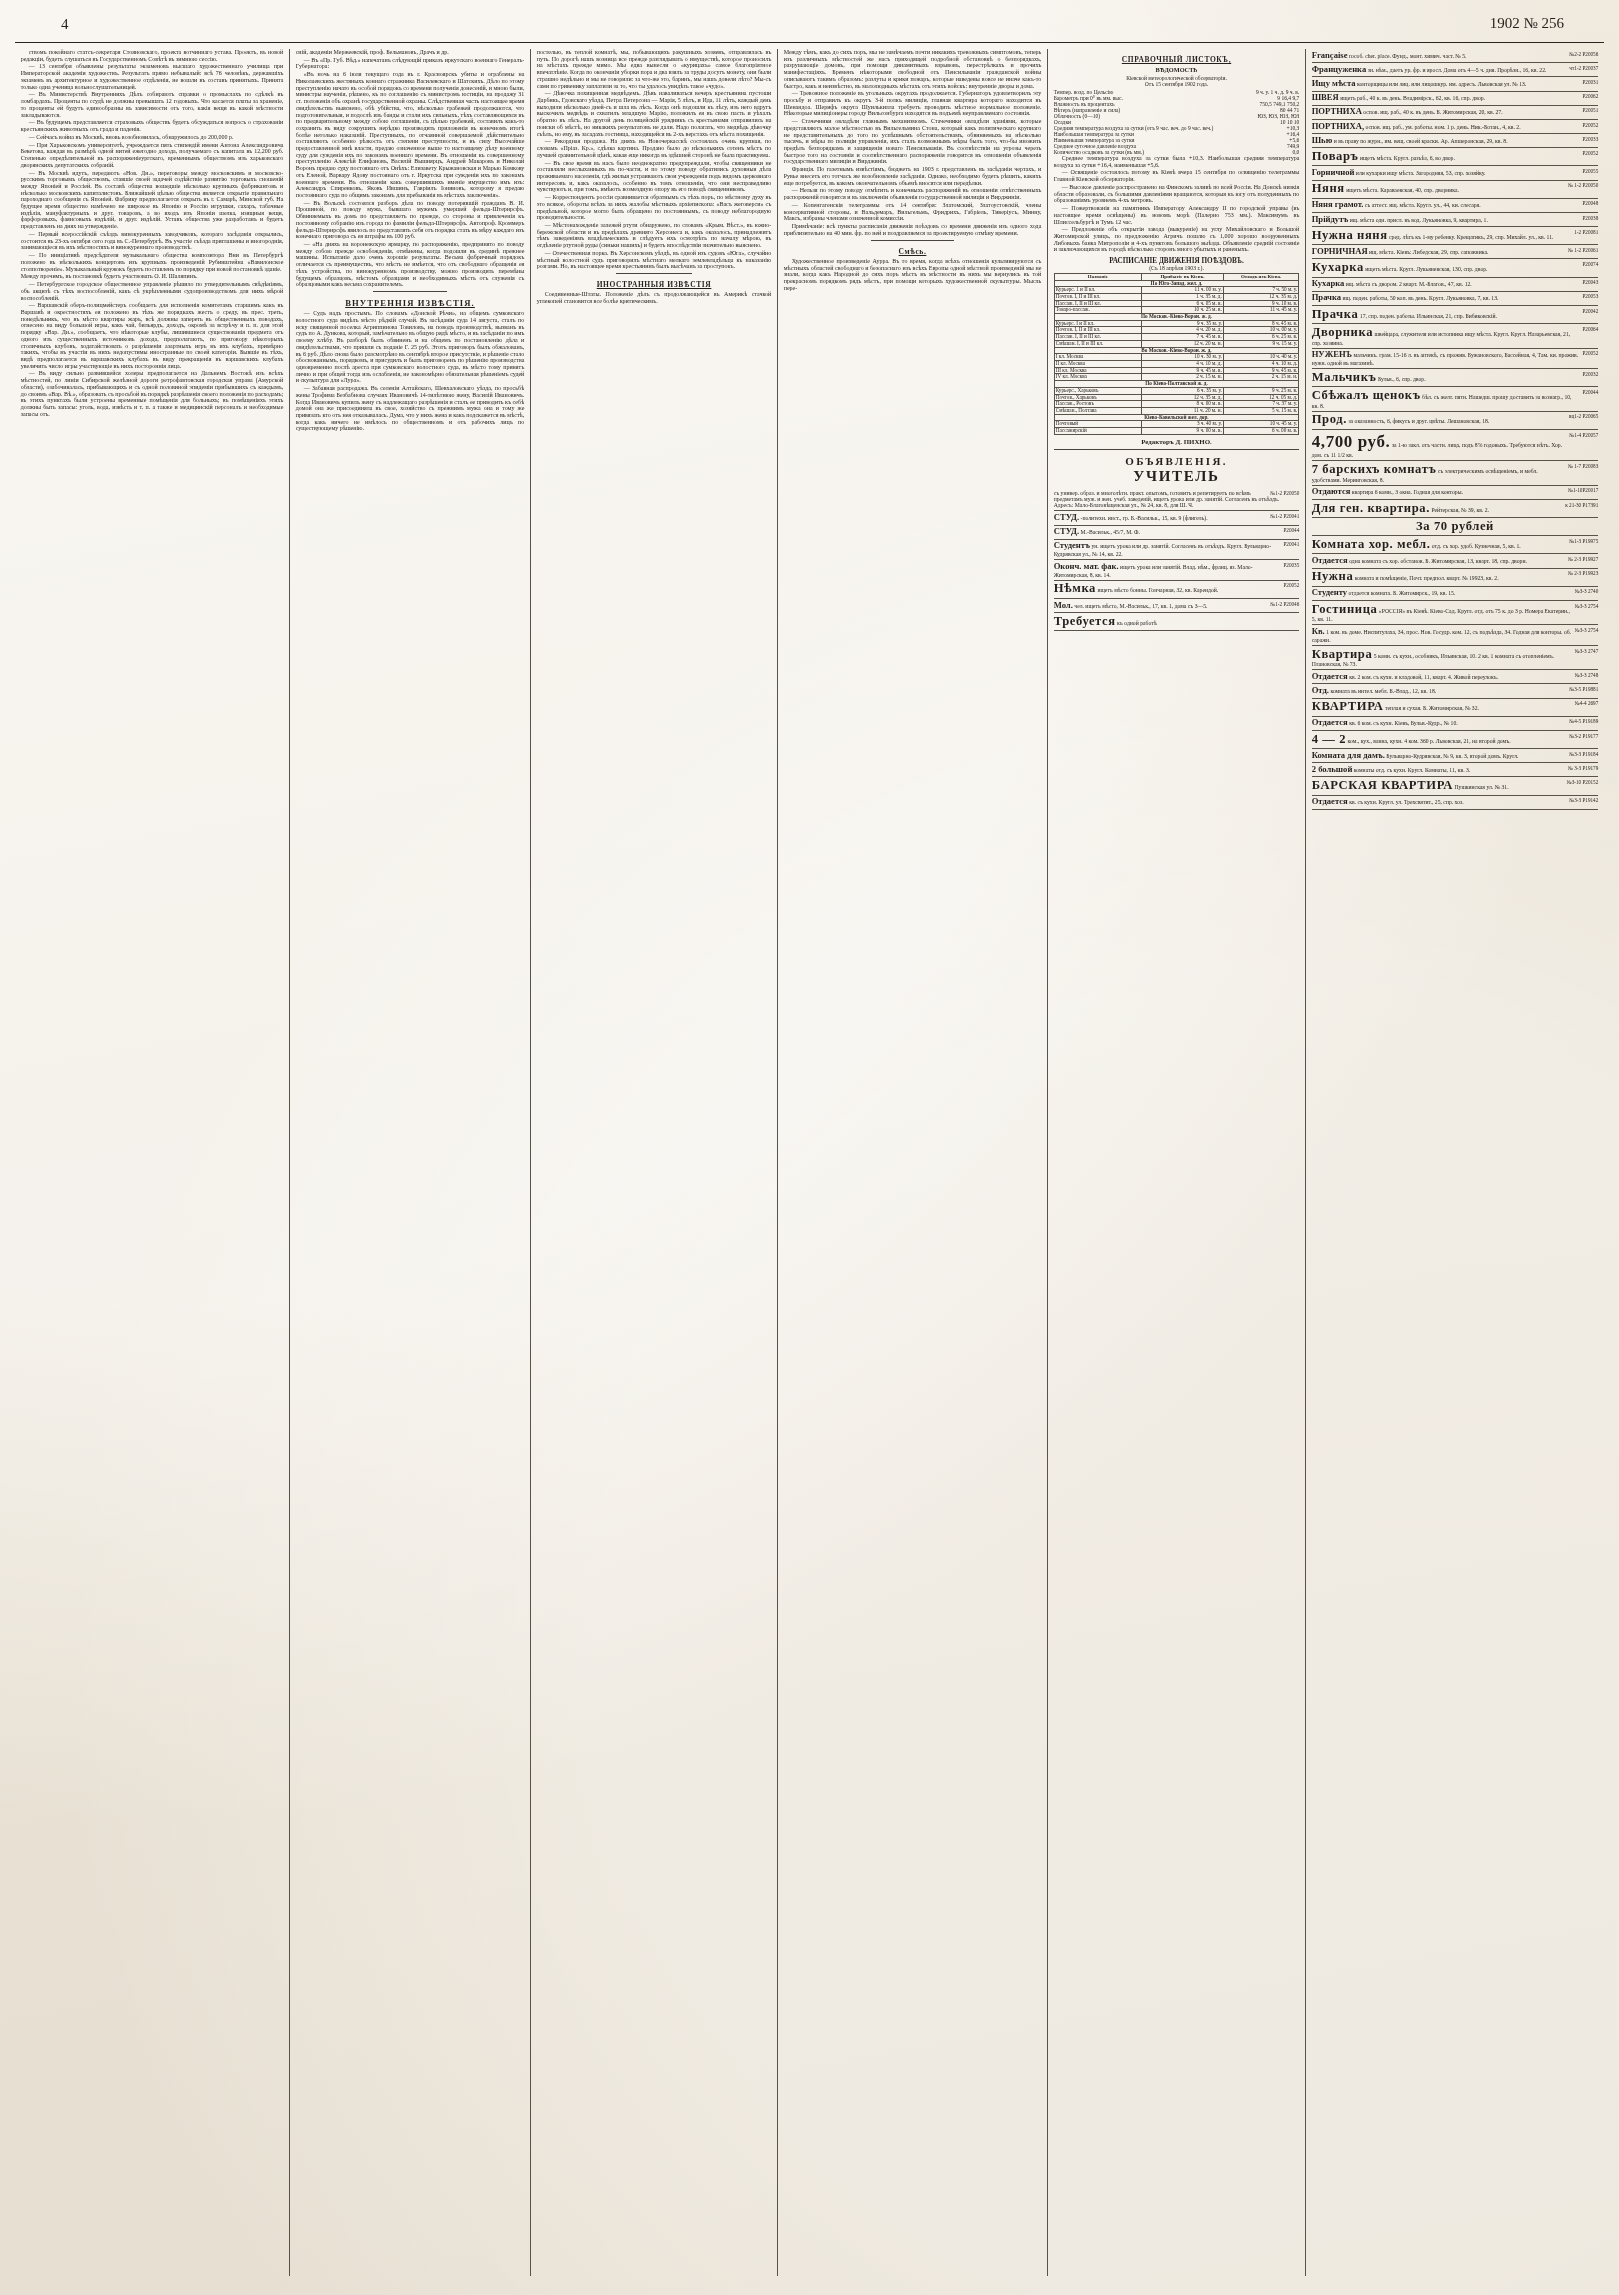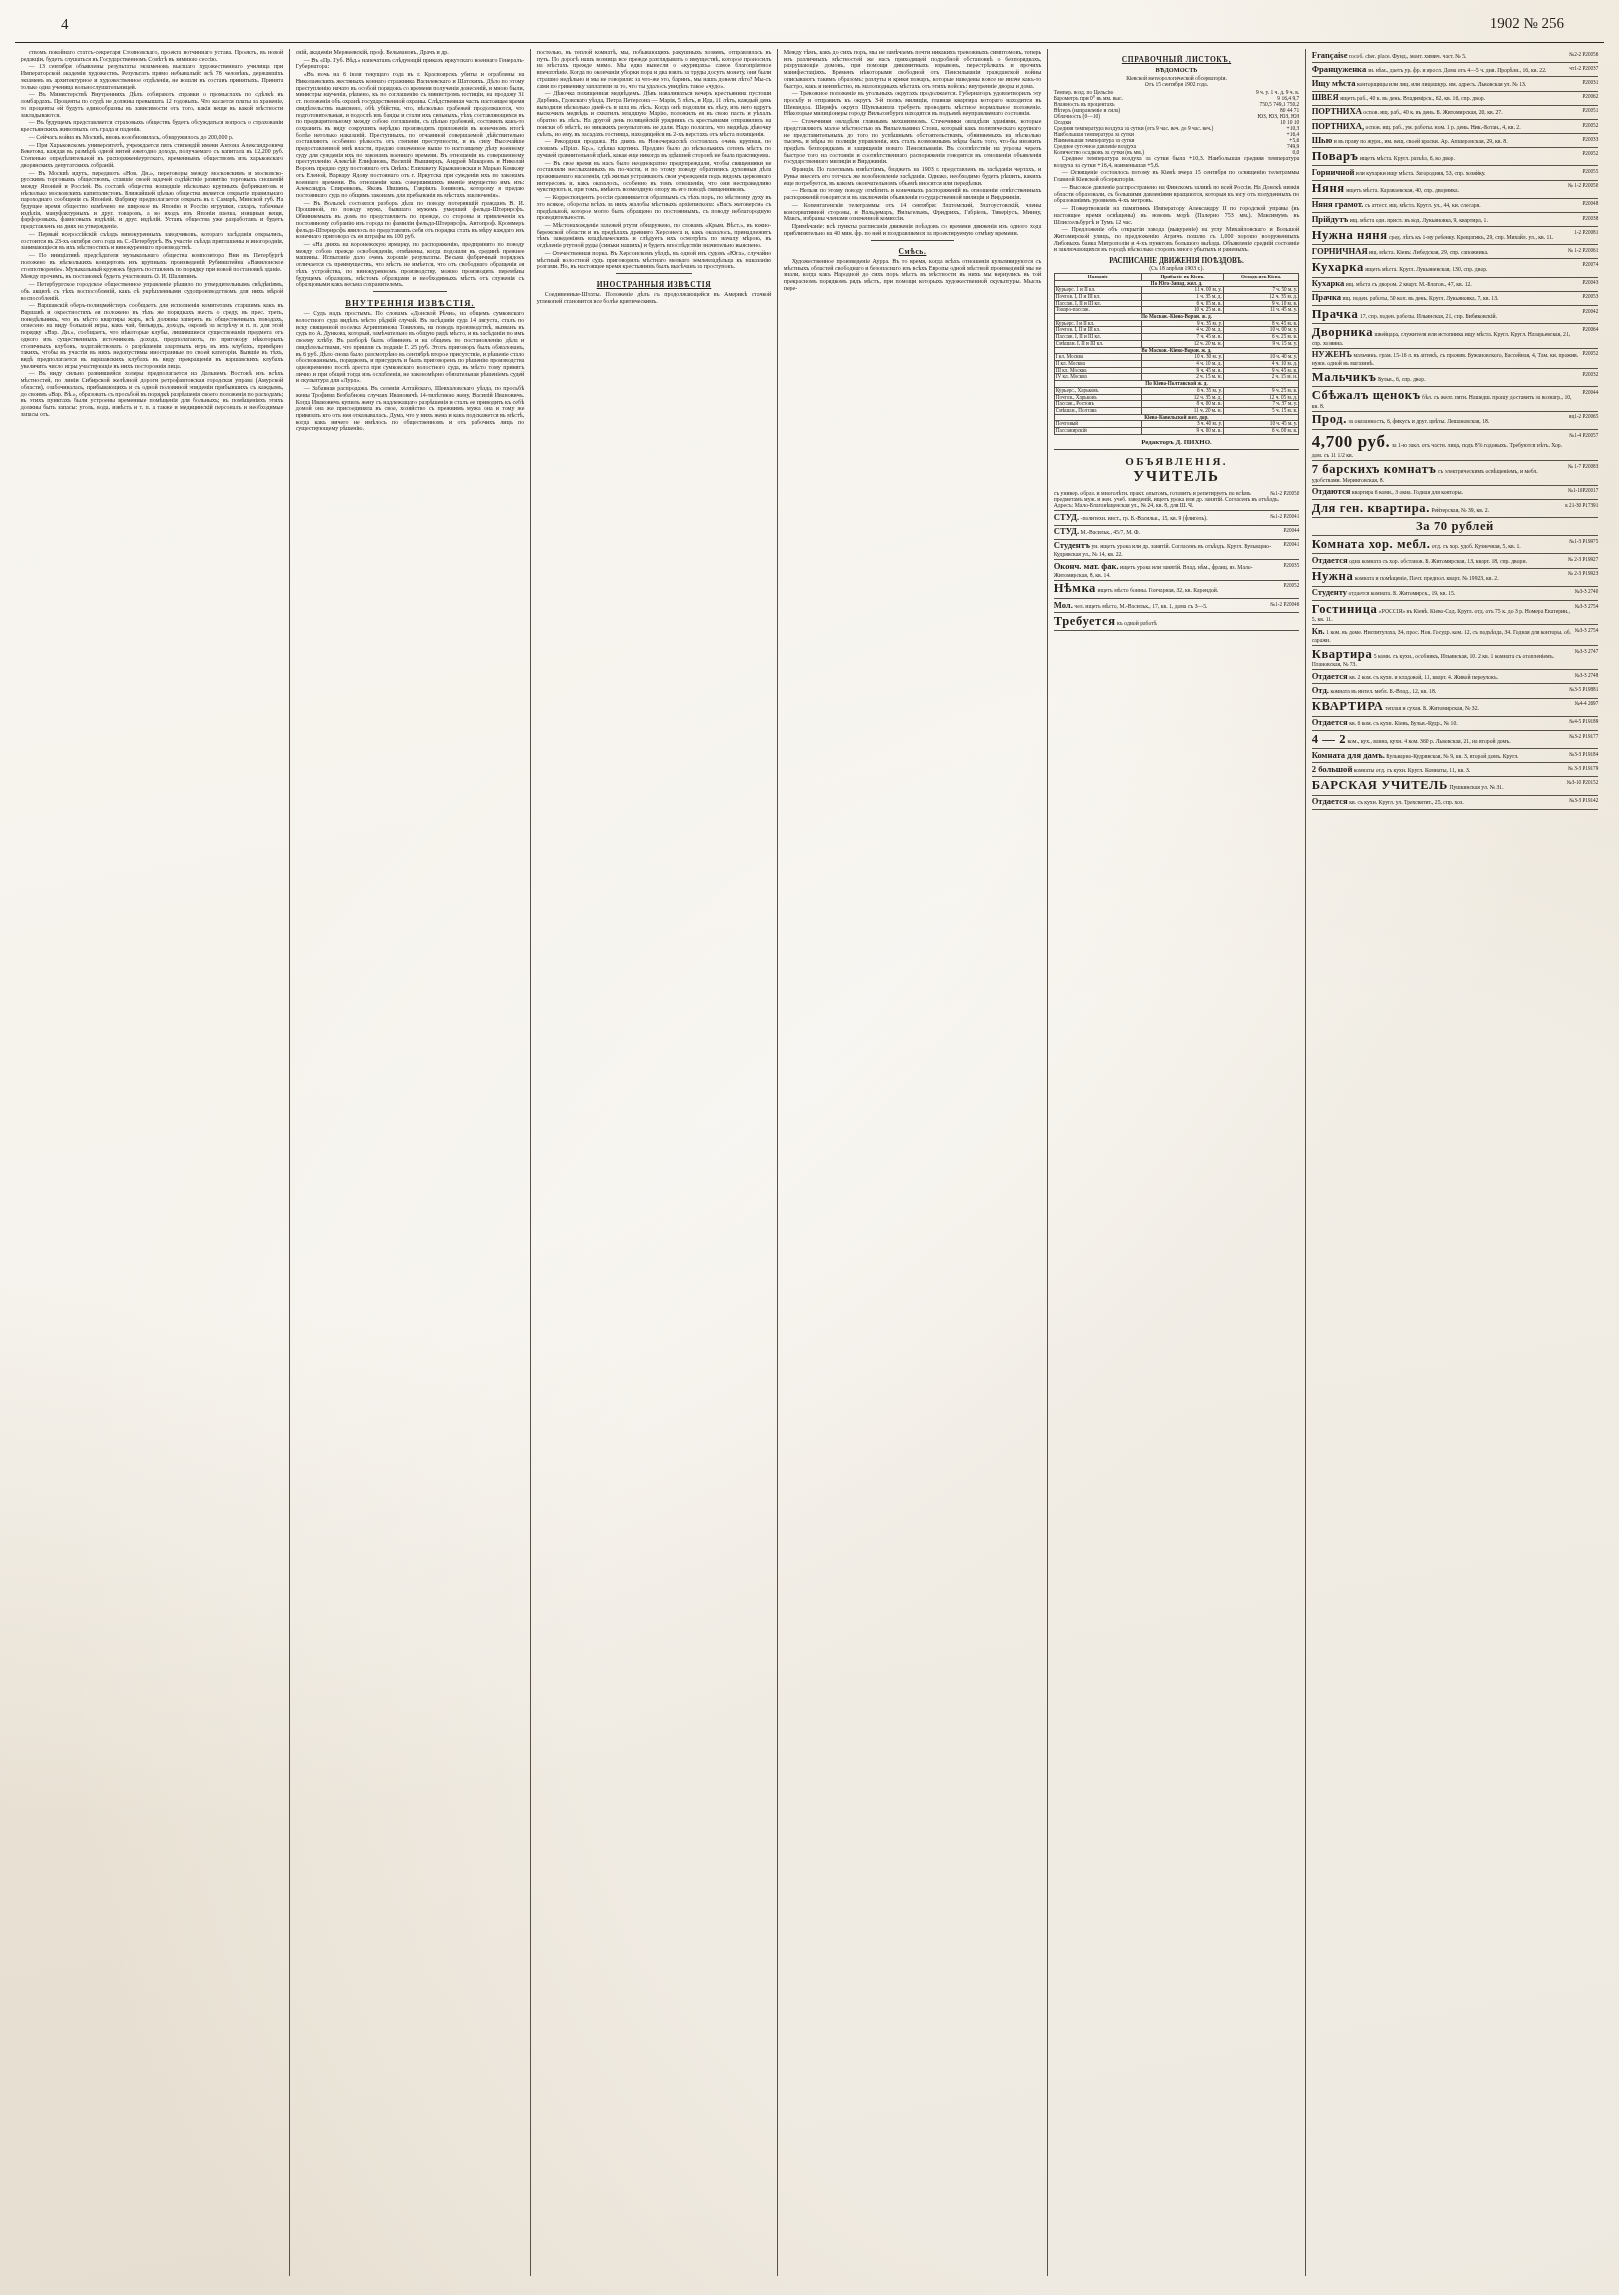--- a/index.html
+++ b/index.html
@@ -702,21 +702,21 @@
         <span class="ad-head">Комната для дамъ.</span>
         <span class="ad-body">Бульварно-Кудрявская, № 9, кв. 3, второй домъ. Кругл.</span>
       </div>
       <div class="ad">
         <span class="code">№ 3-3 P19179</span>
         <span class="ad-head">2 большой</span>
         <span class="ad-body">комнаты отд. съ кухн. Кругл. Комнаты, 11, кв. 3.</span>
       </div>
       <div class="ad">
         <span class="code">№3-10 P20152</span>
-        <span class="ad-head big">БАРСКАЯ УЧИТЕЛЬ</span>
+        <span class="ad-head big">БАРСКАЯ КВАРТИРА</span>
         <span class="ad-body">Пушкинская ул. № 31.</span>
       </div>
       <div class="ad">
         <span class="code">№3-3 P19142</span>
         <span class="ad-head">Отдается</span>
         <span class="ad-body">кв. съ кухн. Кругл. ул. Трехсвятит., 25, спр. хоз.</span>
       </div>
     </div>
 
   </div>

